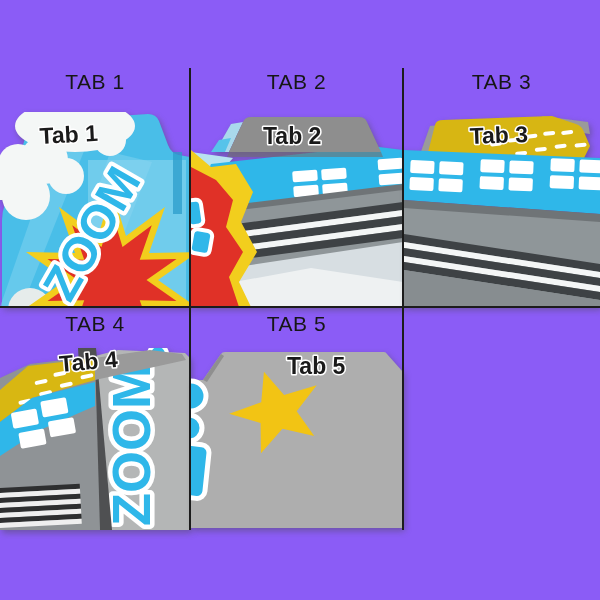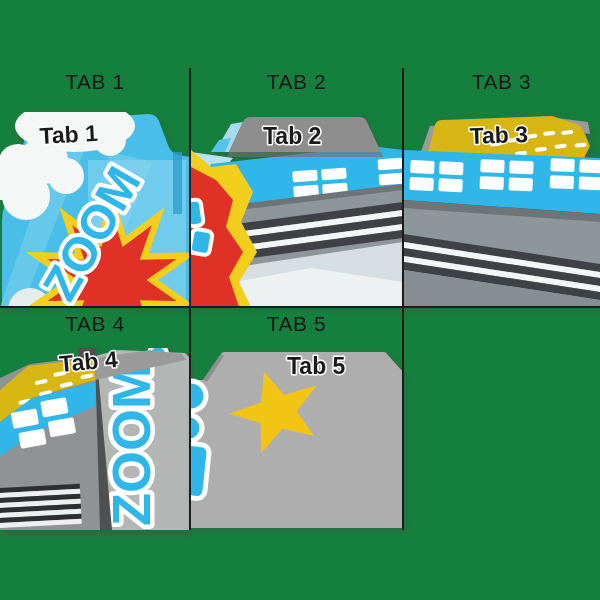--- a/index.html
+++ b/index.html
@@ -1,18 +1,18 @@
 <!DOCTYPE html>
 <html><head>
 <meta charset="utf-8">
 <style>
   html,body{margin:0;padding:0;background:#ffffff;}
   body{width:600px;height:600px;position:relative;overflow:hidden;
        font-family:"Liberation Sans", sans-serif;}
-  .stage{position:absolute;inset:0;width:600px;height:600px;background:#15803d;}
+  .stage{position:absolute;inset:0;width:600px;height:600px;background:#8b5cf6;}
   .cell-label{position:absolute;text-align:center;font-size:21px;color:#161616;
               letter-spacing:.5px;}
   .gridline{position:absolute;background:#1c1c1c;z-index:30;}
   .v1{left:189px;top:68px;width:2px;height:462px;}
   .v2{left:402px;top:68px;width:2px;height:462px;}
   .h1{left:0;top:306px;width:600px;height:2px;}
   svg.preview{position:absolute;overflow:visible;
               filter:drop-shadow(2px 3px 3px rgba(70,70,70,.45));}
   #pv1{left:0px;top:112px;}
   #pv2{left:191px;top:112px;}

